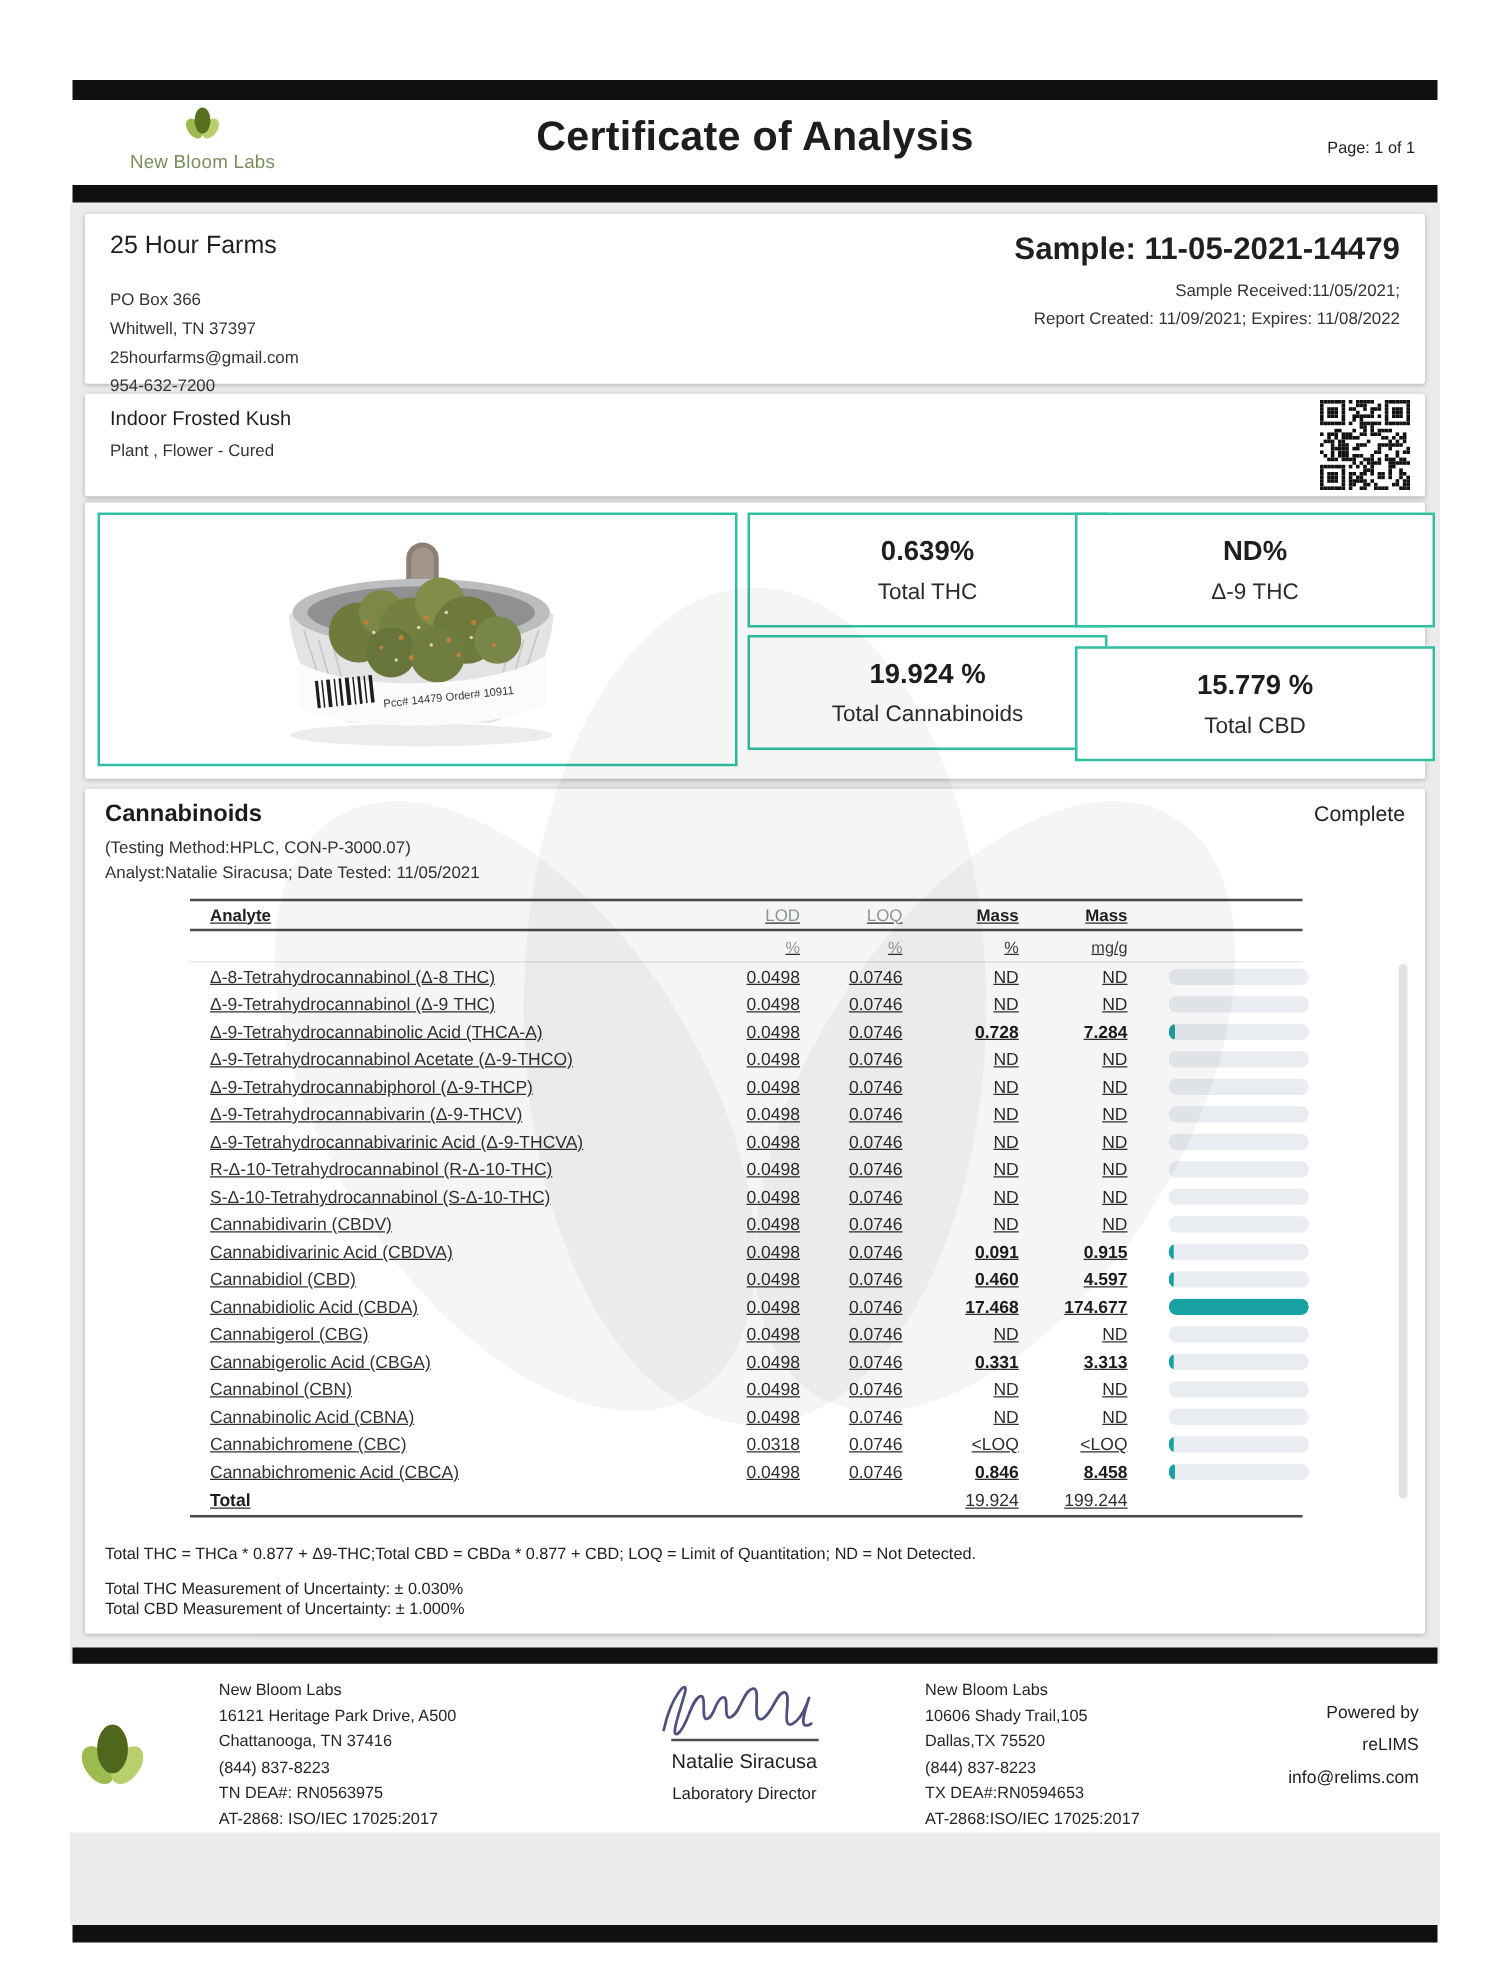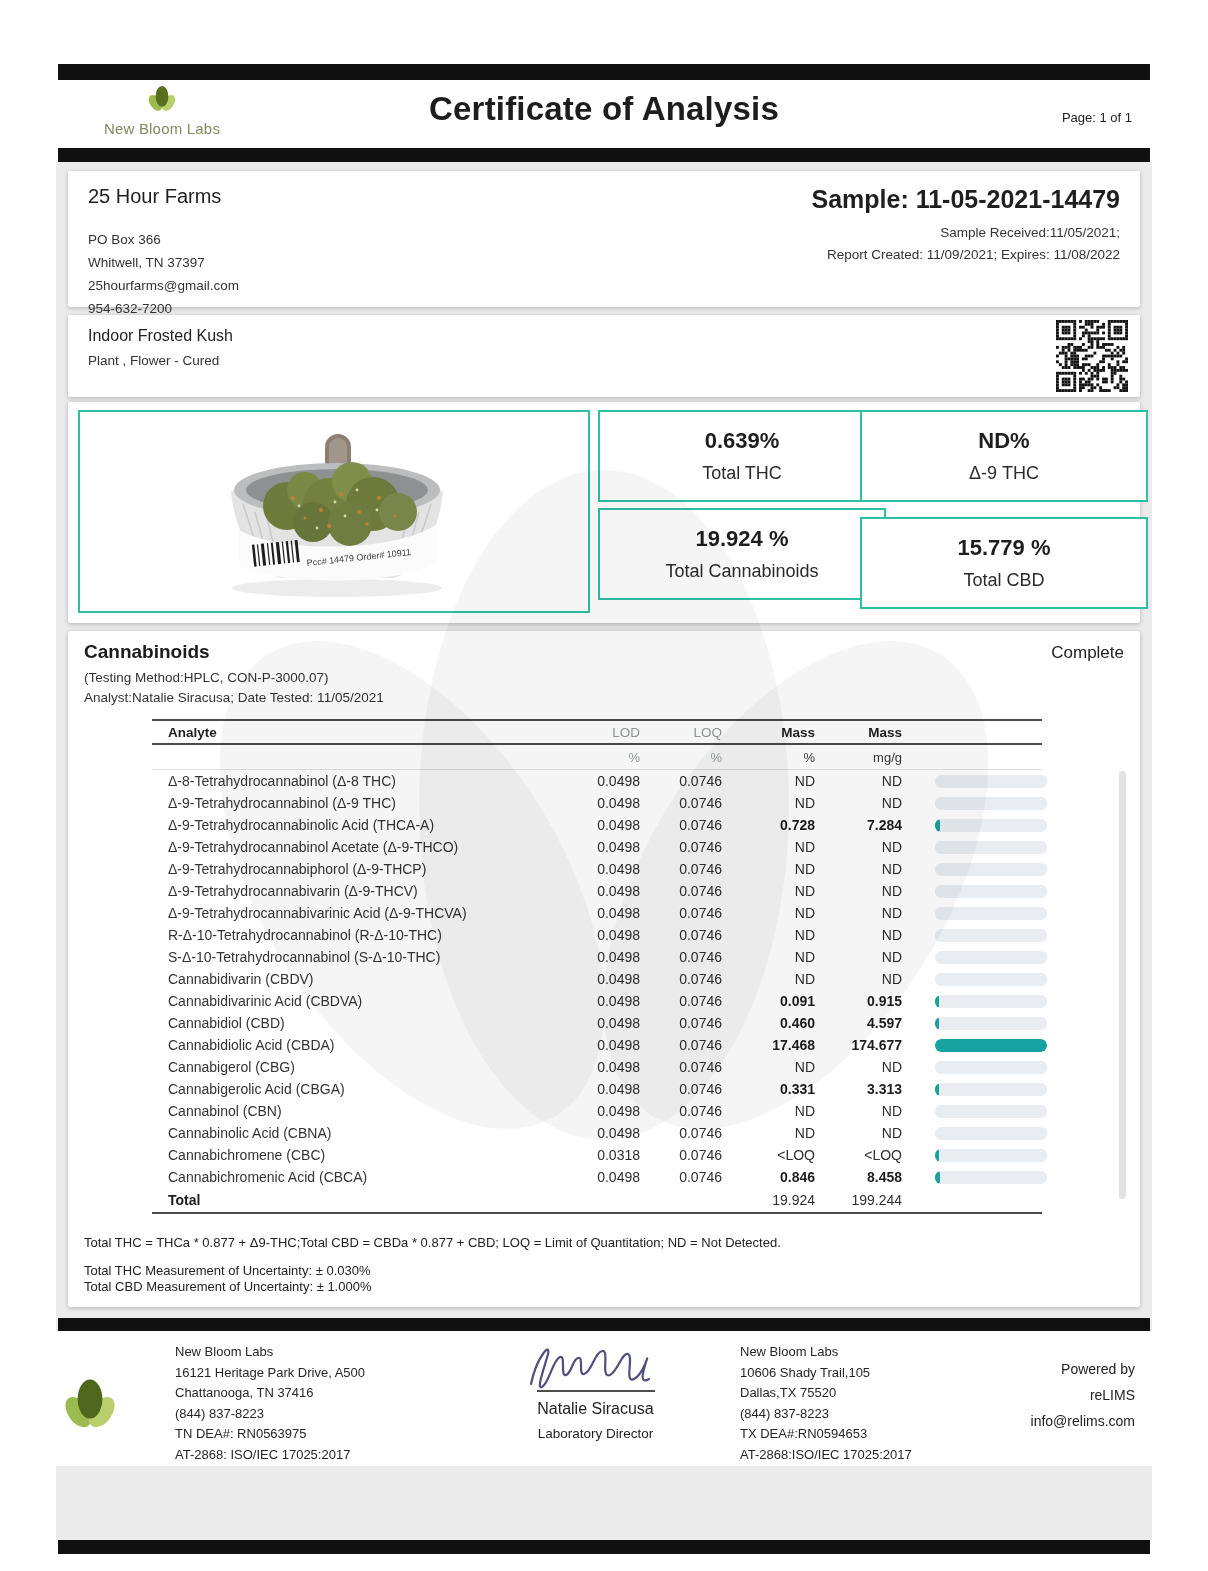--- a/index.html
+++ b/index.html
@@ -40,21 +40,21 @@
   .tile-value{font-size:22px;font-weight:700;color:#1e1e1e;margin-bottom:9px;}
   .tile-label{font-size:18px;color:#2b2b2b;}
 
   .c-cann{top:631px;height:676px;padding:10px 16px 0 16px;}
   .sect-row{display:flex;justify-content:space-between;align-items:baseline;text-align:right;}
   .sect-title{font-size:19px;font-weight:700;color:#1b1b1b;}
   .sect-status{font-size:17px;color:#222;}
   .sect-sub{font-size:13.5px;color:#333;margin-top:7px;}
   .sect-sub2{font-size:13.5px;color:#333;margin-top:5px;}
 
-  .tbl{position:absolute;left:84px;top:88px;width:984px;}
+  .tbl{position:absolute;left:84px;top:88px;width:984px;text-decoration:underline;}
   .rule{height:2px;background:#4a4a4a;width:890px;}
   .rule-faint{height:1px;background:#e2e2e2;width:890px;}
   .trow{display:flex;align-items:center;height:22px;font-size:14px;}
   .thead{height:22px;font-size:13.5px;}
   .tunits{height:24px;font-size:13px;}
   .c-an{width:400px;padding-left:16px;box-sizing:border-box;color:#333;}
   .c-lod{width:88px;text-align:right;}
   .c-loq{width:82px;text-align:right;}
   .c-ms{width:93px;text-align:right;}
   .c-mg{width:87px;text-align:right;}

